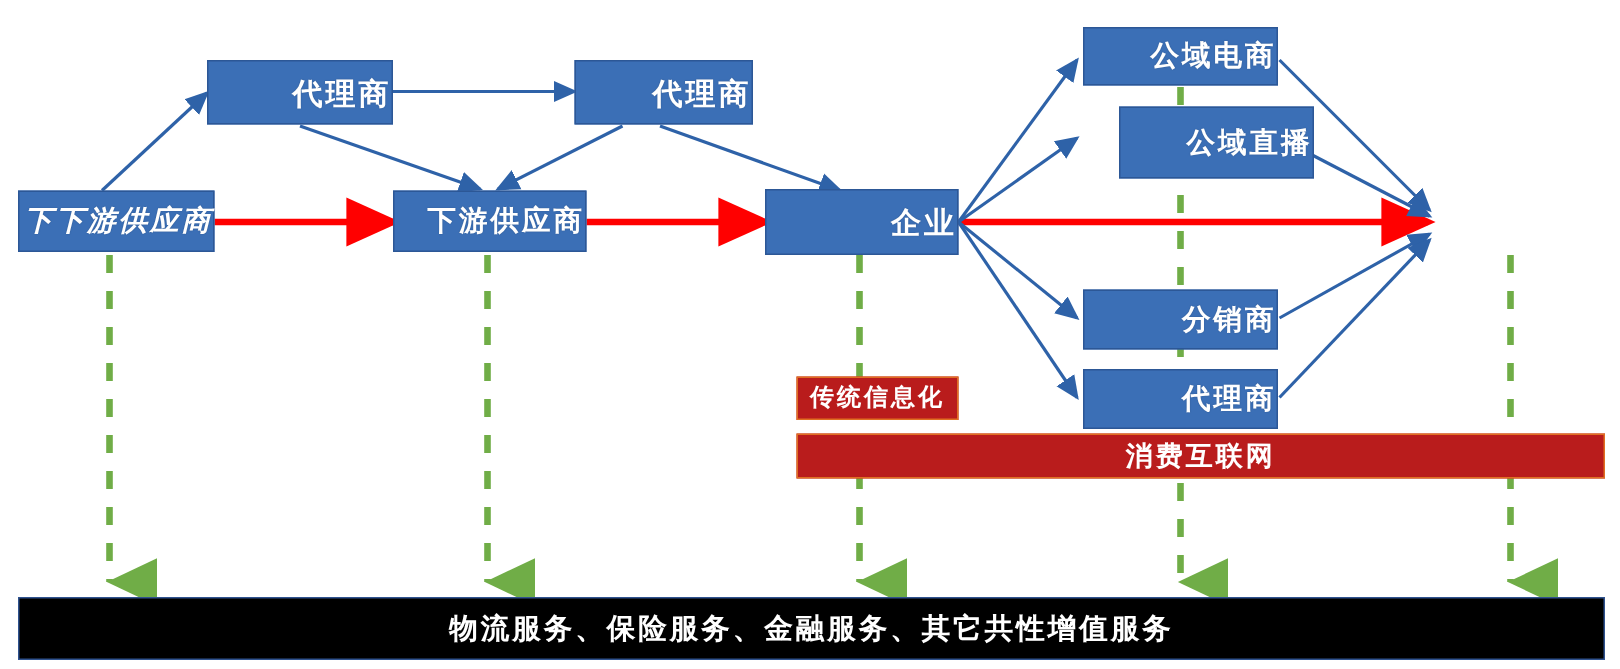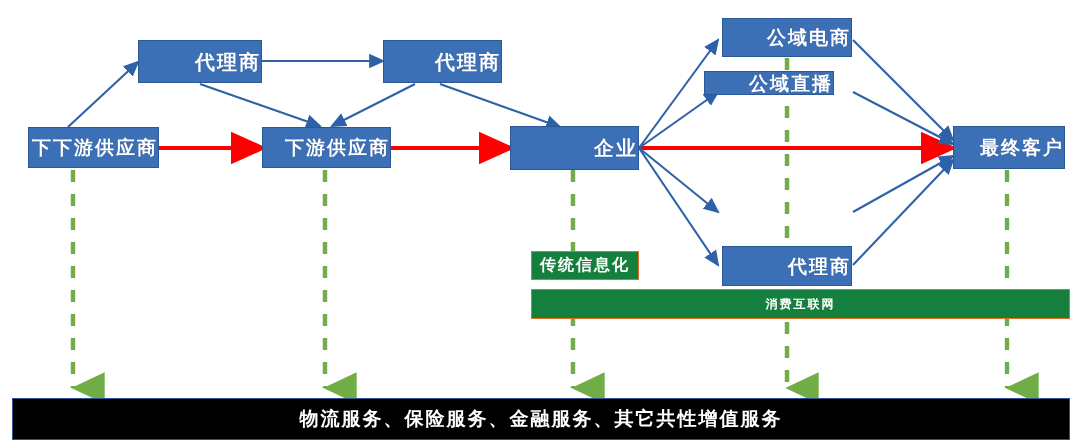--- a/index.html
+++ b/index.html
@@ -3,26 +3,26 @@
 <meta charset="utf-8">
 <style>
   html,body{margin:0;padding:0;background:#ffffff;}
   body{width:1080px;height:446px;font-family:"DejaVu Sans","Liberation Sans",sans-serif;}
   #stage{position:relative;width:1080px;height:446px;overflow:hidden;background:#ffffff;}
   svg.layer{position:absolute;left:0;top:0;width:1080px;height:446px;pointer-events:none;}
   .node{position:absolute;box-sizing:border-box;display:flex;align-items:center;justify-content:flex-end;
         background:#3B6FB6;border:1px solid #2C5796;color:#ffffff;font-weight:600;letter-spacing:2px;}
   .node span{display:block;line-height:1;text-shadow:0 0 1px rgba(0,0,0,.25);}
   .bar-orange{position:absolute;box-sizing:border-box;display:flex;align-items:center;justify-content:center;
-        background:#15803d;border:1px solid #E06F22;color:#ffffff;font-weight:700;letter-spacing:2px;}
+        background:#b91c1c;border:1px solid #E06F22;color:#ffffff;font-weight:700;letter-spacing:2px;}
   .bar-blue{position:absolute;box-sizing:border-box;display:flex;align-items:center;justify-content:center;
         background:#000000;border:1px solid #2F528F;color:#ffffff;font-weight:600;letter-spacing:2px;}
   .f20{font-size:20px;}
   .f19{font-size:19px;}
-  .f17{font-size:12px;text-align:center;}
+  .f17{font-size:18px;text-align:center;}
   .f16{font-size:16px;}
 </style>
 </head>
 <body>
 
 <div id="stage">
 
   <svg class="layer" viewBox="0 0 1080 446">
     <defs>
       <marker id="mkRed" markerWidth="9" markerHeight="9" refX="7.4" refY="4.5" orient="auto">
@@ -66,21 +66,21 @@
 
     <g stroke="#70AD47" stroke-width="4.4" fill="none" stroke-dasharray="12 12">
       <line x1="73" y1="170" x2="73" y2="388" marker-end="url(#mkGreen)"></line>
       <line x1="325" y1="170" x2="325" y2="388" marker-end="url(#mkGreen)"></line>
       <line x1="573" y1="170" x2="573" y2="388" marker-end="url(#mkGreen)"></line>
       <line x1="787" y1="58" x2="787" y2="388" marker-end="url(#mkGreen)"></line>
       <line x1="1007" y1="170" x2="1007" y2="388" marker-end="url(#mkGreen)"></line>
     </g>
   </svg>
 
-  <div class="node f19" style="left:28px;top:127px;width:131px;height:41px;">
+  <div class="node f19" style="left:12px;top:127px;width:131px;height:41px;font-style:italic;">
     <span>下下游供应商</span>
   </div>
 
   <div class="node f20" style="left:138px;top:40px;width:124px;height:43px;">
     <span>代理商</span>
   </div>
 
   <div class="node f20" style="left:383px;top:40px;width:119px;height:43px;">
     <span>代理商</span>
   </div>
@@ -90,32 +90,32 @@
   </div>
 
   <div class="node f19" style="left:262px;top:127px;width:129px;height:41px;">
     <span>下游供应商</span>
   </div>
 
   <div class="node f19" style="left:722px;top:18px;width:130px;height:39px;">
     <span>公域电商</span>
   </div>
 
-  <div class="node f19" style="left:704px;top:71px;width:130px;height:24px;">
+  <div class="node f19" style="left:746px;top:71px;width:130px;height:48px;">
     <span>公域直播</span>
   </div>
 
+  <div class="node f19" style="left:722px;top:193px;width:130px;height:40px;">
+    <span>分销商</span>
+  </div>
 
   <div class="node f19" style="left:722px;top:246px;width:130px;height:40px;">
     <span>代理商</span>
   </div>
 
-  <div class="node f19" style="left:953px;top:126px;width:112px;height:43px;">
-    <span>最终客户</span>
-  </div>
 
   <div class="bar-orange f16" style="left:531px;top:251px;width:108px;height:29px;">
     <span>传统信息化</span>
   </div>
 
   <div class="bar-orange f17" style="left:531px;top:289px;width:539px;height:30px;">
     <span>消费互联网</span>
   </div>
 
 

